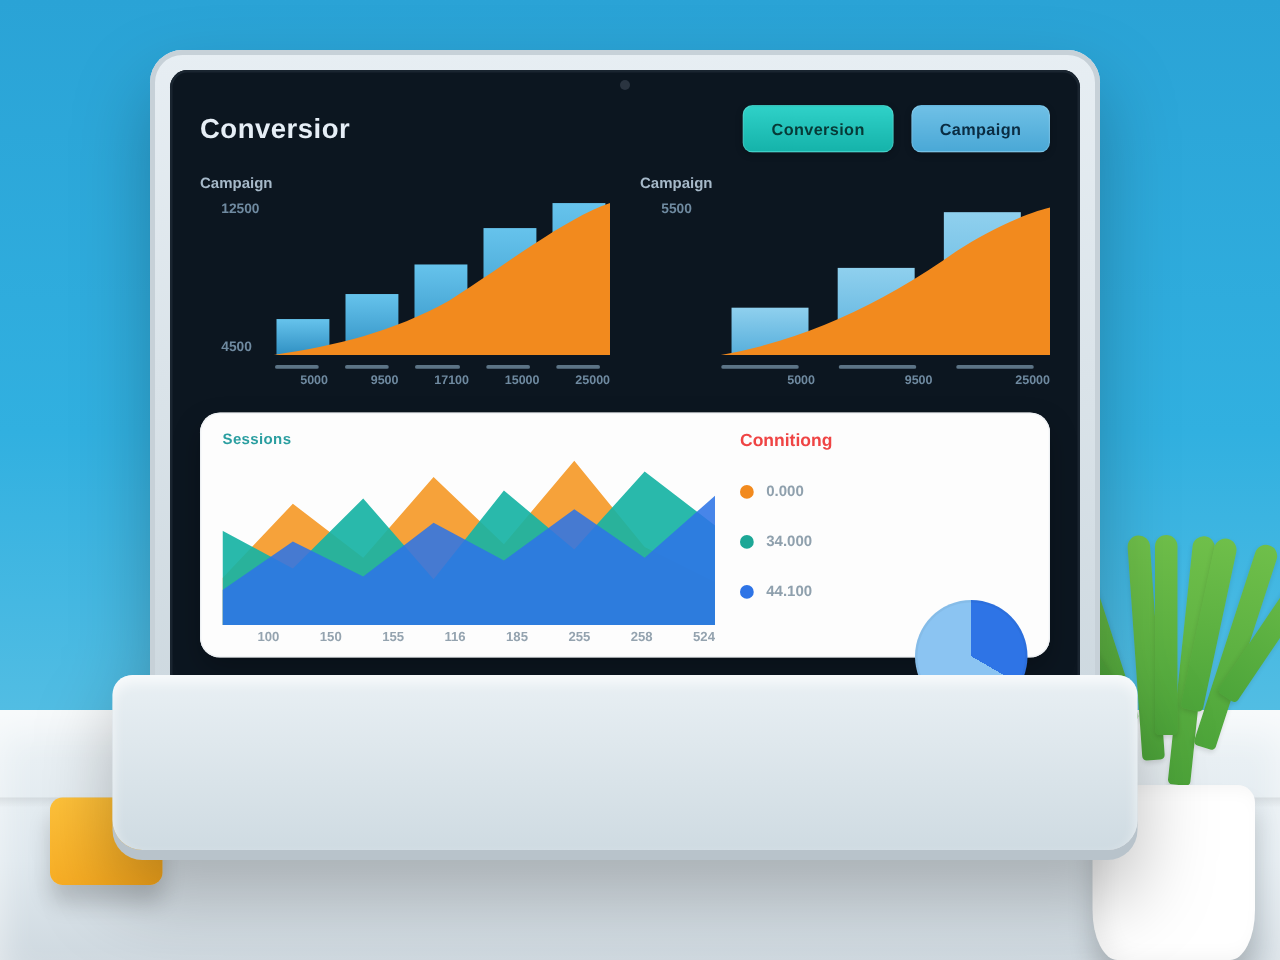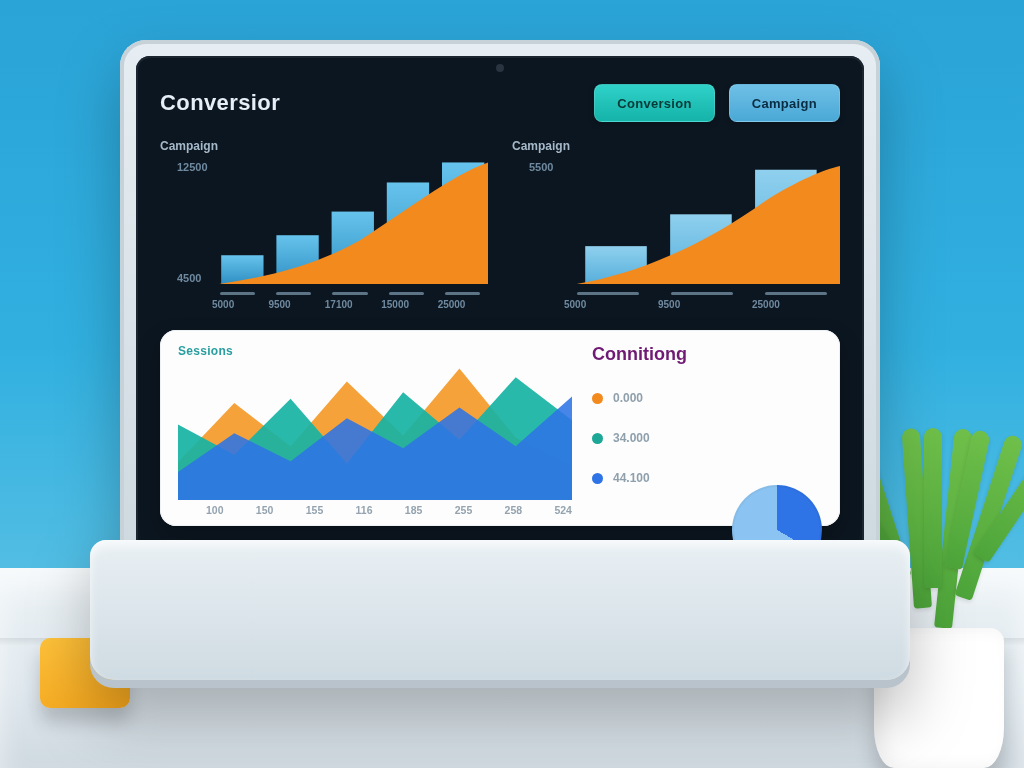--- a/index.html
+++ b/index.html
@@ -100,41 +100,41 @@
   .panel { flex:1; position:relative; }
   .panel .label { color:#a6b9c9; font-size:12px; font-weight:600; }
   .panel .y-ticks { position:absolute; left:0; top:22px; bottom:34px; width:46px;
     display:flex; flex-direction:column; justify-content:space-between;
     color:#6f8aa0; font-size:11px; font-weight:600;margin-left:17px;
   }
   .panel .plot { position:absolute; left:52px; right:0; top:18px; bottom:34px; }
   .panel .x-ticks { position:absolute; left:52px; right:0; bottom:4px; height:22px;
     display:flex; justify-content:space-between; gap:6px;
   }
-  .xt { flex:1; text-align:left; }
+  .xt { flex:1; text-align:right; }
   .xt .bar { width:70%; height:3px; margin:0 auto 4px; background:#5c7486; border-radius:2px;}
   .xt .txt { color:#6f8aa0; font-size:10px; font-weight:600; display:block;}
 
   .plot svg { width:100%; height:100%; display:block; }
 
   
   .card {
     background:#fdfdfd; border-radius:16px; height:196px; padding:14px 18px 10px;
     box-shadow: 0 10px 22px rgba(0,0,0,.25), inset 0 0 0 1px #eef1f4;
     display:flex; gap:20px;
   }
   .card-left { flex:1.45; display:flex; flex-direction:column; }
   .card-title { color:#2a9ea0; font-size:12px; font-weight:700; letter-spacing:.3px; margin-bottom:2px;}
   .card-plot { flex:1; position:relative; }
   .card-plot svg { width:100%; height:100%; }
   .card-x { display:flex; justify-content:space-between; gap:2px; margin-top:4px;}
   .card-x span { color:#94a3af; font-size:10.5px; font-weight:600;margin-left:28px; }
 
   .card-right { width:230px; display:flex; flex-direction:column; }
-  .right-title { color:#701a75; font-weight:700; font-size:18px; margin-bottom:6px; }
+  .right-title { color:#ef4444; font-weight:700; font-size:14px; margin-bottom:6px; }
   .legend { display:flex; flex-direction:column; gap:6px; }
   .legend-row { display:flex; align-items:center; gap:10px; color:#8fa0ad; font-size:12px; font-weight:600;margin-top:20px;}
   .dot { width:11px; height:11px; border-radius:50%; }
   .pie-wrap { margin-top:auto; align-self:flex-end; width:90px; height:90px; position:relative;}
   .pie {
     width:90px;height:90px;border-radius:50%;
     background: conic-gradient(#2e74e6 0 120deg, #8bc4f2 120deg 360deg);
     box-shadow: inset 0 0 0 2px rgba(0,0,0,.04);
   }
 </style>

